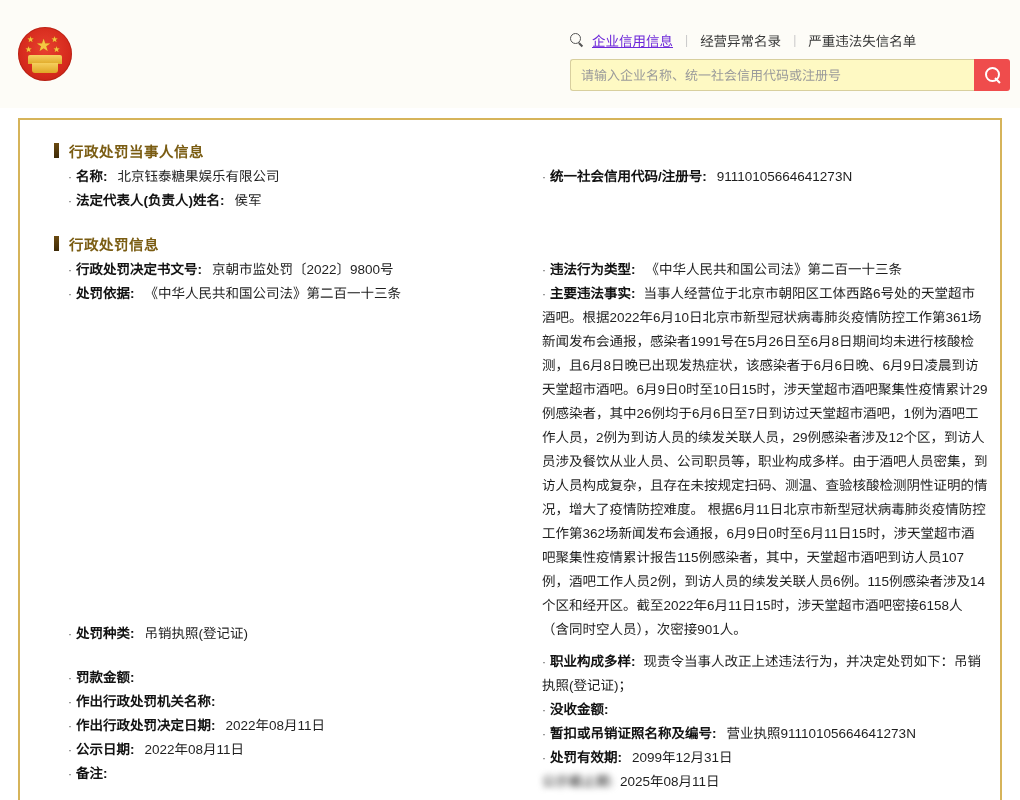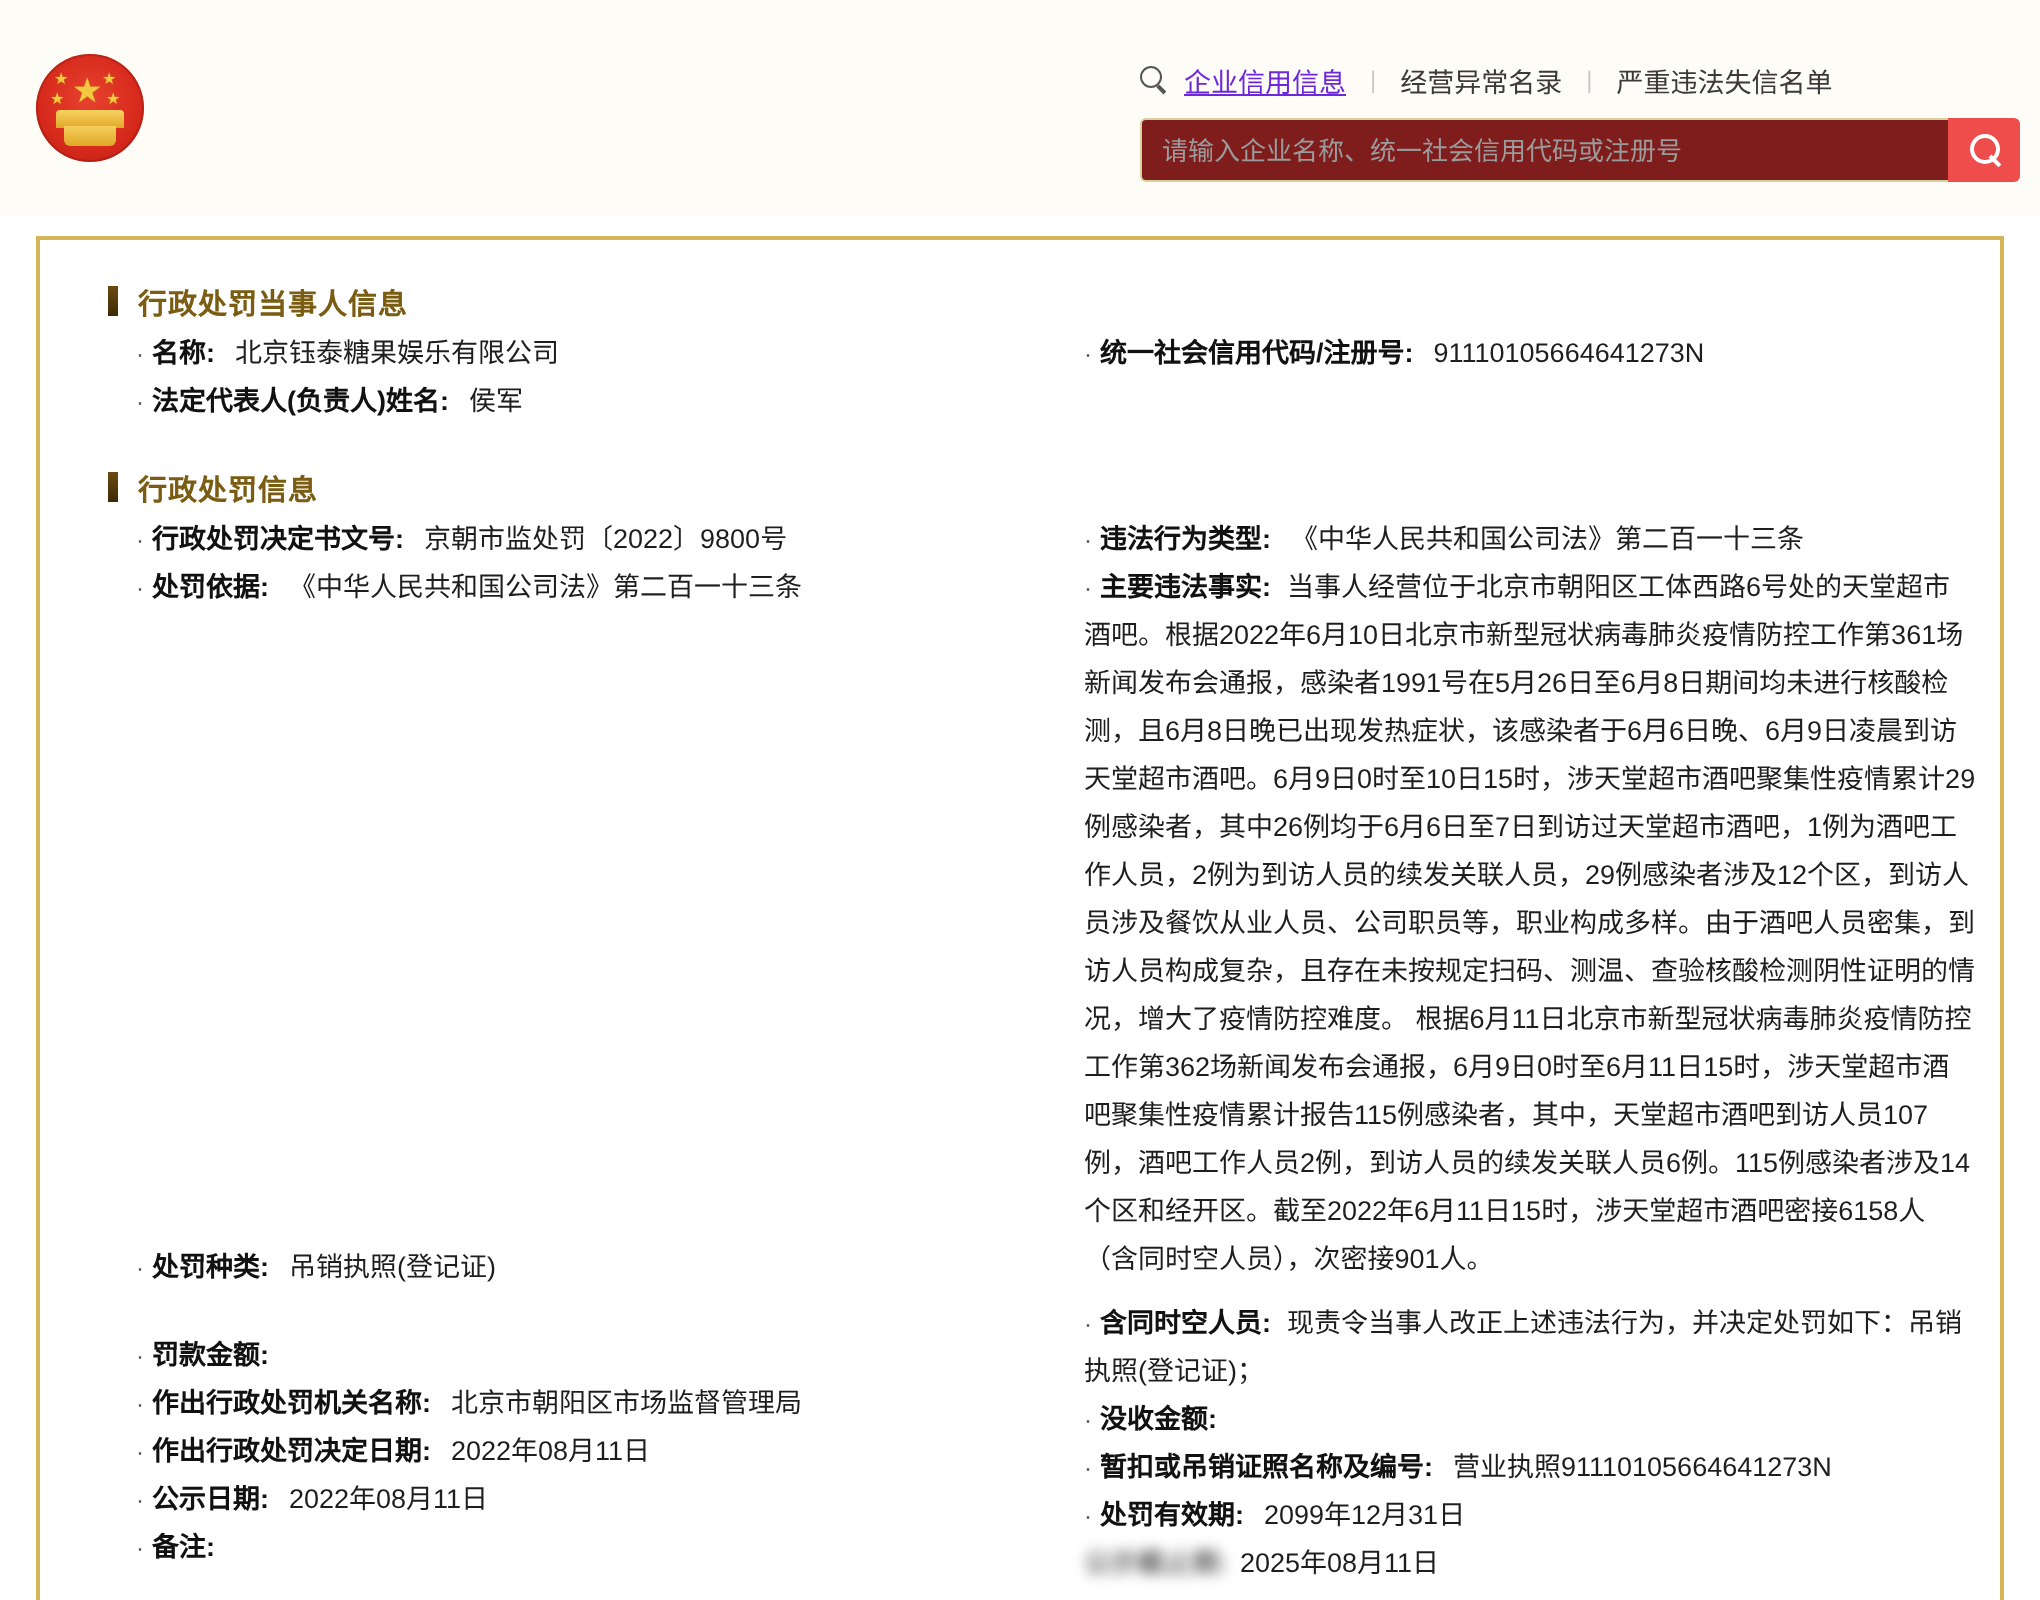--- a/index.html
+++ b/index.html
@@ -149,21 +149,21 @@
   .search-row {
     margin-top: 9px;
     display: flex;
     height: 32px;
     width: 440px;
   }
   .search-input {
     flex: 1 1 auto;
     border: 1px solid #d8cf9e;
     border-right: none;
-    background: #7f1d1d;
+    background: #fef9c3;
     font-size: 13px;
     color: #8d8d8d;
     padding: 0 10px;
     font-family: "Liberation Sans", "DejaVu Sans", sans-serif;
     outline: none;
     box-sizing: border-box;
     border-radius: 3px 0 0 3px;
   }
   .search-input::placeholder { color: #9b9b9b; }
   .search-btn {
@@ -393,21 +393,20 @@
         <div class="spacer-20"></div>
 
         <div class="field">
           <span class="dot">·</span>
           <span class="f-label">罚款金额:</span>
           <span class="f-value"></span>
         </div>
         <div class="field">
           <span class="dot">·</span>
           <span class="f-label">作出行政处罚机关名称:</span>
-          <span class="f-value">北京市朝阳区市场监督管理局</span>
         </div>
         <div class="field">
           <span class="dot">·</span>
           <span class="f-label">作出行政处罚决定日期:</span>
           <span class="f-value">2022年08月11日</span>
         </div>
         <div class="field">
           <span class="dot">·</span>
           <span class="f-label">公示日期:</span>
           <span class="f-value">2022年08月11日</span>
@@ -426,21 +425,21 @@
           <span class="f-value">《中华人民共和国公司法》第二百一十三条</span>
         </div>
 
         <div class="field block">
           <span class="dot">·</span><span class="f-label">主要违法事实:</span><span class="f-value wrap">当事人经营位于北京市朝阳区工体西路6号处的天堂超市酒吧。根据2022年6月10日北京市新型冠状病毒肺炎疫情防控工作第361场新闻发布会通报，感染者1991号在5月26日至6月8日期间均未进行核酸检测，且6月8日晚已出现发热症状，该感染者于6月6日晚、6月9日凌晨到访天堂超市酒吧。6月9日0时至10日15时，涉天堂超市酒吧聚集性疫情累计29例感染者，其中26例均于6月6日至7日到访过天堂超市酒吧，1例为酒吧工作人员，2例为到访人员的续发关联人员，29例感染者涉及12个区，到访人员涉及餐饮从业人员、公司职员等，职业构成多样。由于酒吧人员密集，到访人员构成复杂，且存在未按规定扫码、测温、查验核酸检测阴性证明的情况，增大了疫情防控难度。 根据6月11日北京市新型冠状病毒肺炎疫情防控工作第362场新闻发布会通报，6月9日0时至6月11日15时，涉天堂超市酒吧聚集性疫情累计报告115例感染者，其中，天堂超市酒吧到访人员107例，酒吧工作人员2例，到访人员的续发关联人员6例。115例感染者涉及14个区和经开区。截至2022年6月11日15时，涉天堂超市酒吧密接6158人（含同时空人员），次密接901人。</span>
         </div>
 
         <div class="spacer-8"></div>
 
         <div class="field block">
-          <span class="dot">·</span><span class="f-label">含同时空人员:</span><span class="f-value wrap">现责令当事人改正上述违法行为，并决定处罚如下：吊销执照(登记证)；</span>
+          <span class="dot">·</span><span class="f-label">职业构成多样:</span><span class="f-value wrap">现责令当事人改正上述违法行为，并决定处罚如下：吊销执照(登记证)；</span>
         </div>
 
         <div class="field">
           <span class="dot">·</span>
           <span class="f-label">没收金额:</span>
           <span class="f-value"></span>
         </div>
         <div class="field">
           <span class="dot">·</span>
           <span class="f-label">暂扣或吊销证照名称及编号:</span>

